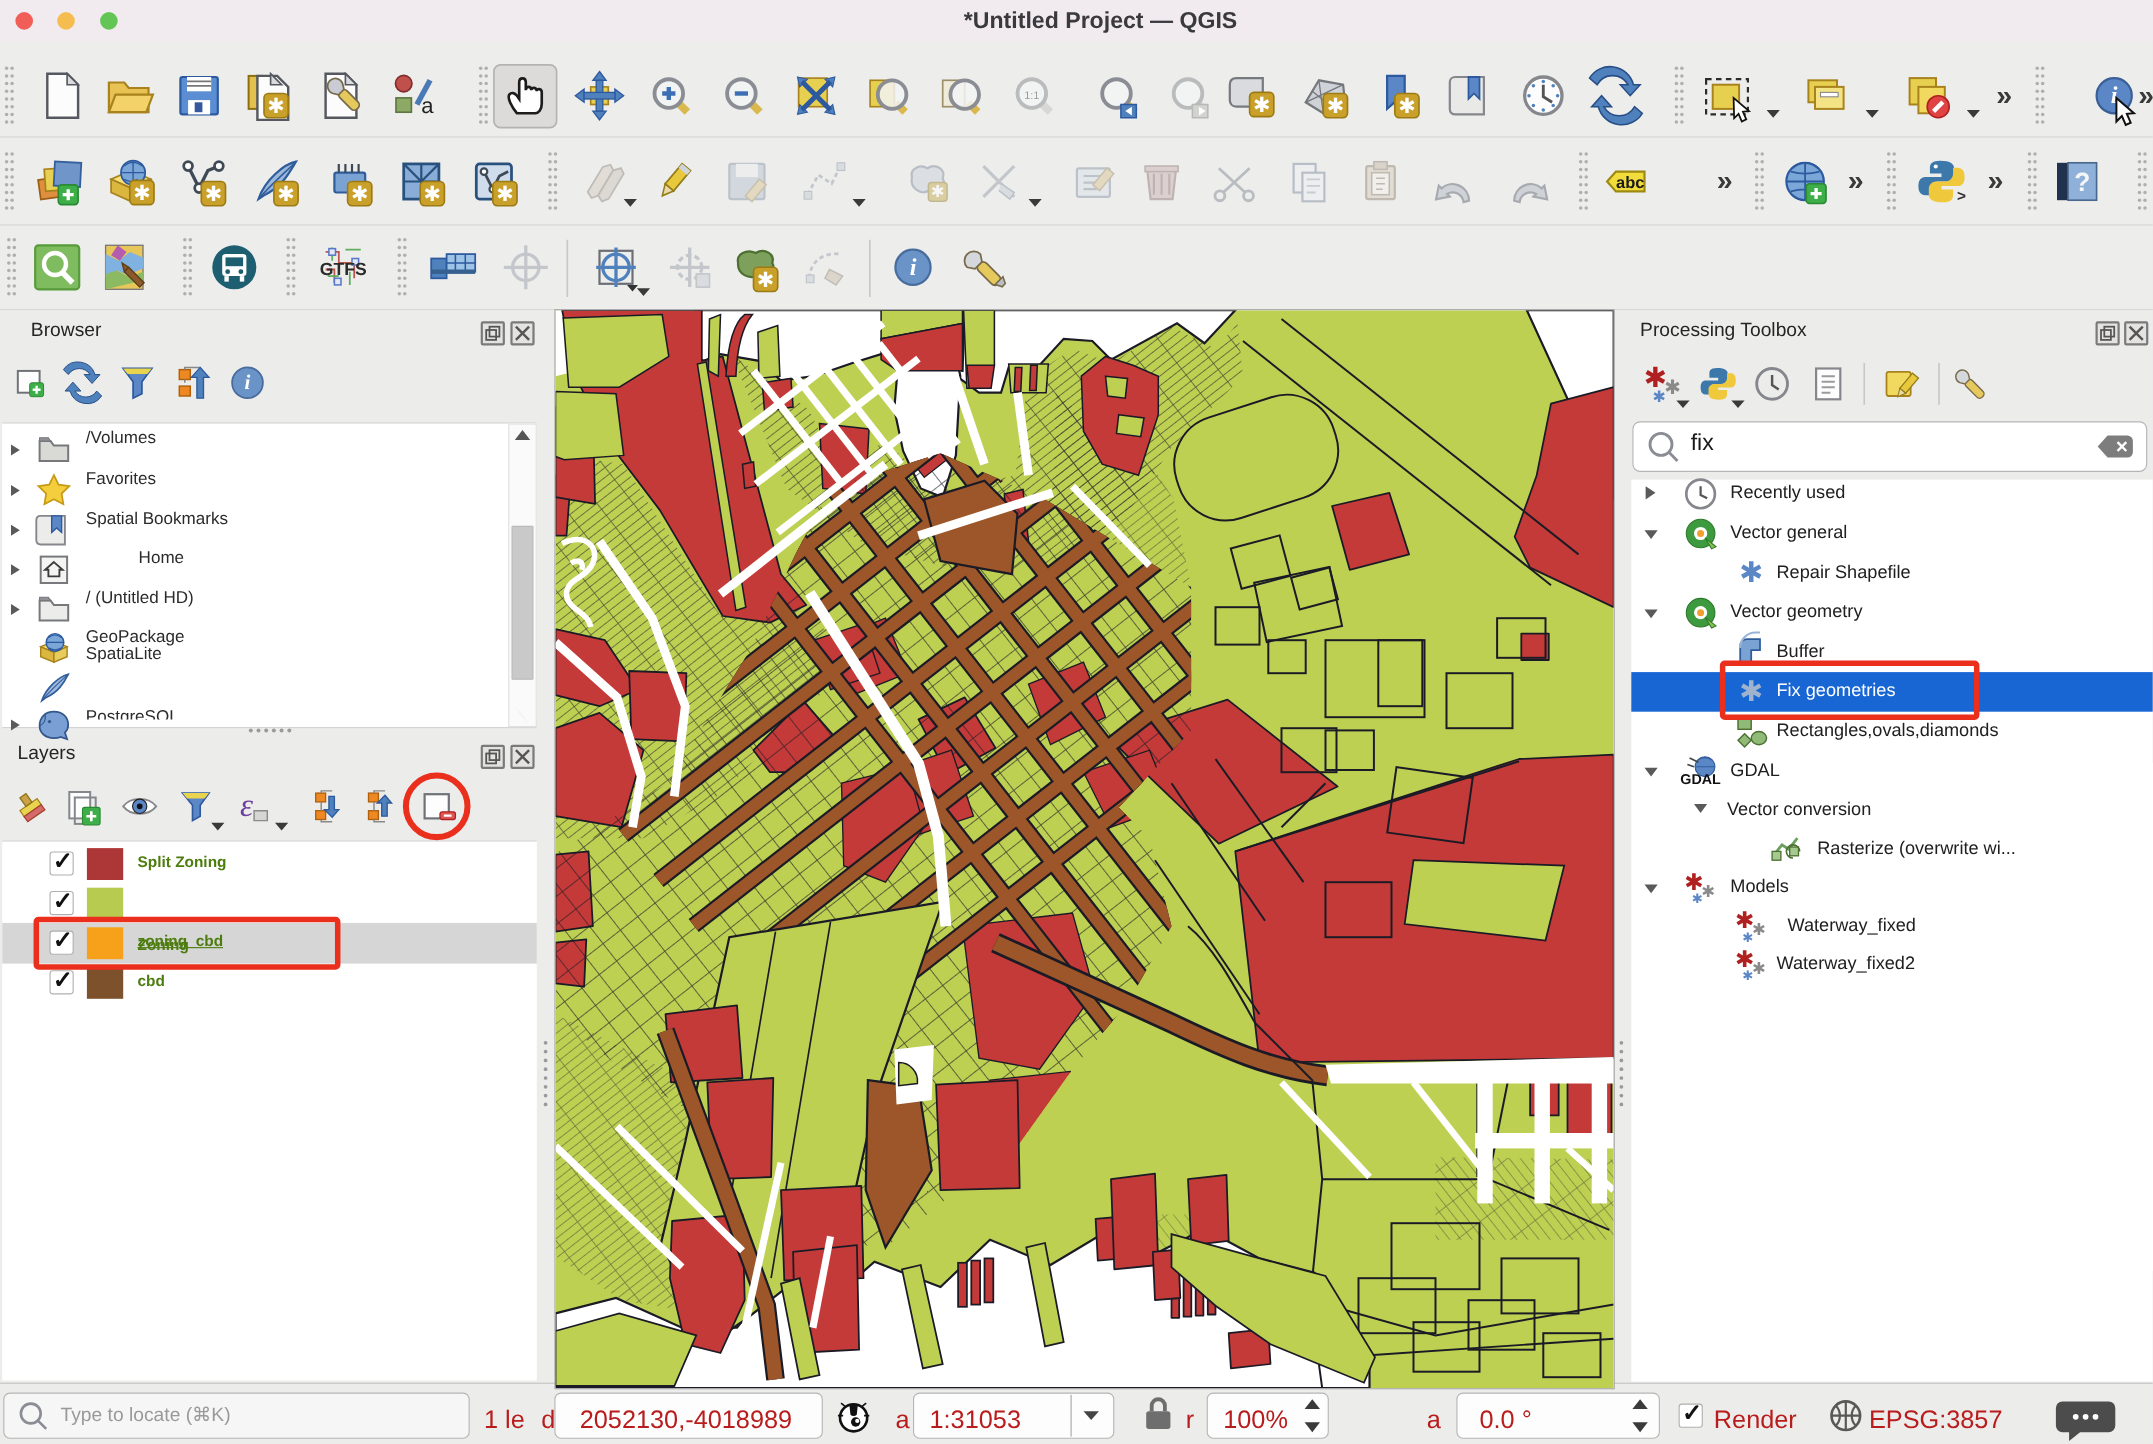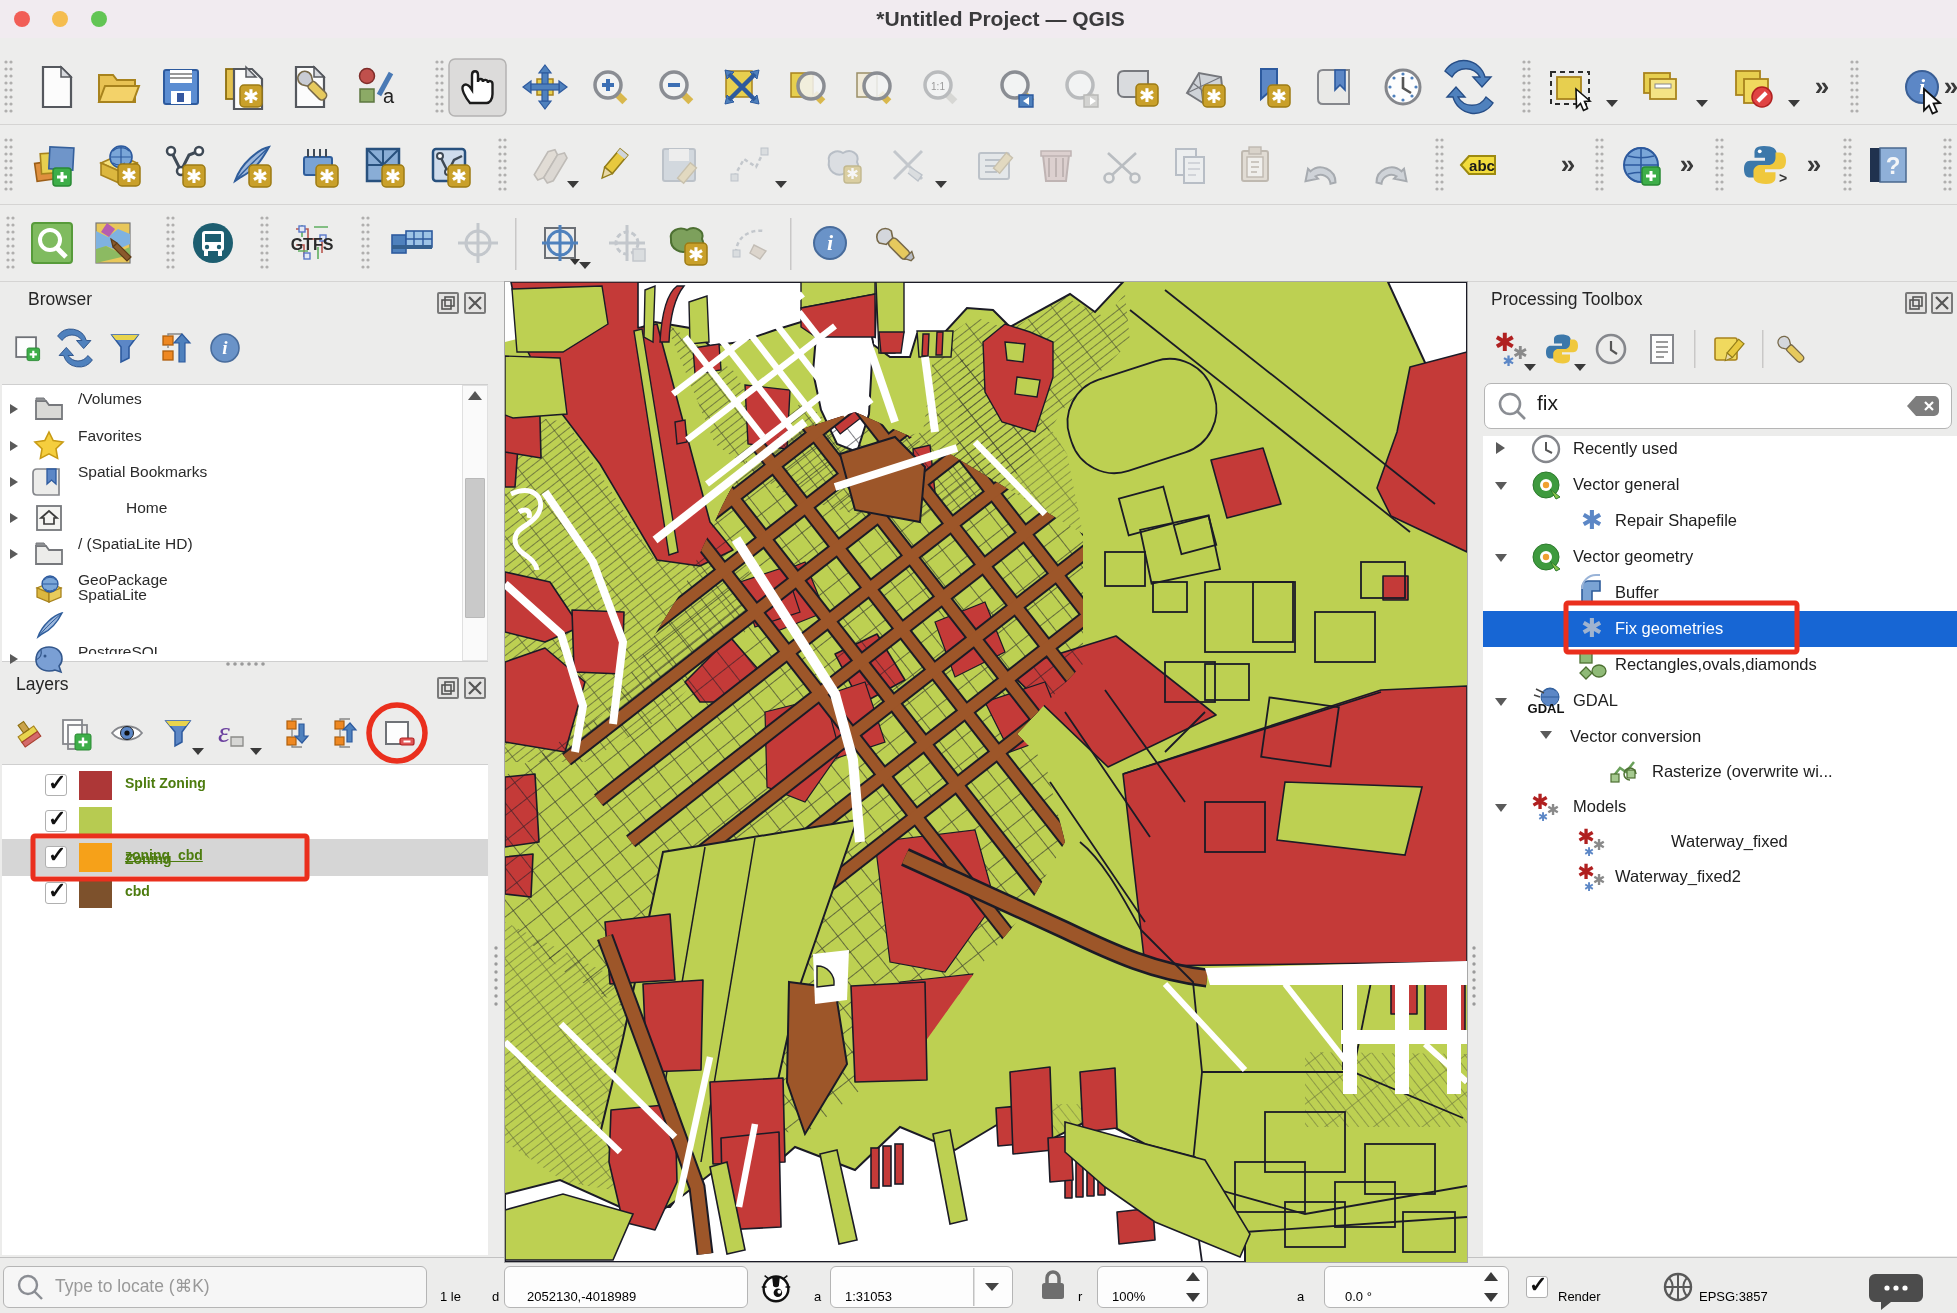--- a/index.html
+++ b/index.html
@@ -14,21 +14,21 @@
   .panelL { left:0; top:282px; width:505px; height:975px; background:#ececeb; }
   .panelR { left:1467px; top:282px; width:490px; height:975px; background:#ececeb; }
   .ptitle { font-size:17.5px; color:#252525; }
   .pbtn { width:22px; height:22px; border:2px solid #7a7a7a; background:#e4e3e2; border-radius:2px; }
   .white { background:#ffffff; }
   .treetext { font-size:15.5px; color:#2b2b2b; white-space:nowrap; }
   .proctext { font-size:16.5px; color:#202020; white-space:nowrap; }
   .layertext { font-size:14px; font-weight:bold; color:#4d7c0f; white-space:nowrap; }
   .statusbar { left:0; top:1257px; width:1957px; height:56px; background:#ececeb; border-top:1px solid #c2c2c2; }
   .sbox { background:#fdfdfd; border:1.5px solid #b5b5b5; border-radius:6px; }
-  .stext { font-size:13px; color:#000000; white-space:nowrap;margin-top:12px; }
+  .stext { font-size:23px; color:#b91c1c; white-space:nowrap; }
   .scroll { background:#fafafa; border:1px solid #e0e0e0; }
   .thumb { background:#c9c9c9; border:1px solid #b9b9b9; border-radius:1px; }
   .chk { width:22px; height:22px; background:#fff; border:1.5px solid #b0b0b0; border-radius:3px; }
   .chkmark { font-size:22px; color:#111; font-weight:bold; }
 </style>
 </head>
 <body>
 
 <div class="abs titlebar"></div>
 <div class="abs tl" style="left:14px; background:#f15e57;"></div>
@@ -46,21 +46,21 @@
 <div class="abs ptitle" style="left:16px; top:289px;margin-left:12px;">Browser</div>
 <div class="abs pbtn" style="left:437px; top:292px;"></div>
 <div class="abs pbtn" style="left:464px; top:292px;"></div>
 <div class="abs white" style="left:2px; top:384px; width:486px; height:278px; border-top:1px solid #cfcfcf; border-bottom:1px solid #cfcfcf;"></div>
 <div class="abs scroll" style="left:462px; top:385px; width:26px; height:276px;"></div>
 <div class="abs thumb" style="left:465px; top:478px; width:20px; height:140px;"></div>
 <div class="abs treetext" style="left:78px; top:390px;">/Volumes</div>
 <div class="abs treetext" style="left:78px; top:427px;">Favorites</div>
 <div class="abs treetext" style="left:78px; top:463px;">Spatial Bookmarks</div>
 <div class="abs treetext" style="left:78px; top:499px;margin-left:48px;">Home</div>
-<div class="abs treetext" style="left:78px; top:535px;">/ (SpatiaLite HD)</div>
+<div class="abs treetext" style="left:78px; top:535px;">/ (Untitled HD)</div>
 <div class="abs treetext" style="left:78px; top:571px;">GeoPackage</div>
 <div class="abs treetext" style="left:78px; top:586px;">SpatiaLite</div>
 <div class="abs treetext" style="left:78px; top:643px; clip-path:inset(0 0 7px 0);">PostgreSQL</div>
 
 <div class="abs ptitle" style="left:16px; top:674px;">Layers</div>
 <div class="abs pbtn" style="left:437px; top:677px;"></div>
 <div class="abs pbtn" style="left:464px; top:677px;"></div>
 <div class="abs white" style="left:2px; top:764px; width:486px; height:491px; border-top:1px solid #cfcfcf;"></div>
 <div class="abs" style="left:2px; top:839px; width:486px; height:37px; background:#d6d6d6;"></div>
 <div class="abs chk" style="left:45px; top:774px;"></div>
@@ -92,21 +92,21 @@
 <div class="abs proctext" style="left:1573px; top:475px;">Vector general</div>
 <div class="abs proctext" style="left:1615px; top:511px;">Repair Shapefile</div>
 <div class="abs proctext" style="left:1573px; top:547px;">Vector geometry</div>
 <div class="abs proctext" style="left:1615px; top:583px;">Buffer</div>
 <div class="abs proctext" style="left:1615px; top:619px; color:#fff;">Fix geometries</div>
 <div class="abs proctext" style="left:1615px; top:655px;">Rectangles,ovals,diamonds</div>
 <div class="abs proctext" style="left:1573px; top:691px;">GDAL</div>
 <div class="abs proctext" style="left:1570px; top:727px;">Vector conversion</div>
 <div class="abs proctext" style="left:1652px; top:762px;">Rasterize (overwrite wi...</div>
 <div class="abs proctext" style="left:1573px; top:797px;">Models</div>
-<div class="abs proctext" style="left:1671px; top:832px;">Waterway_fixed</div>
+<div class="abs proctext" style="left:1625px; top:832px;">Waterway_fixed</div>
 <div class="abs proctext" style="left:1615px; top:867px;">Waterway_fixed2</div>
 
 <div class="abs statusbar"></div>
 <div class="abs sbox" style="left:3px; top:1266px; width:424px; height:42px; background:#f6f6f6;"></div>
 <div class="abs" style="left:55px; top:1276px; font-size:17.5px; color:#999;">Type to locate (⌘K)</div>
 <div class="abs stext" style="left:440px; top:1277px;">1 le</div>
 <div class="abs stext" style="left:492px; top:1277px;">d</div>
 <div class="abs sbox" style="left:504px; top:1266px; width:244px; height:42px;"></div>
 <div class="abs stext" style="left:527px; top:1277px;">2052130,-4018989</div>
 <div class="abs stext" style="left:814px; top:1277px;">a</div>

